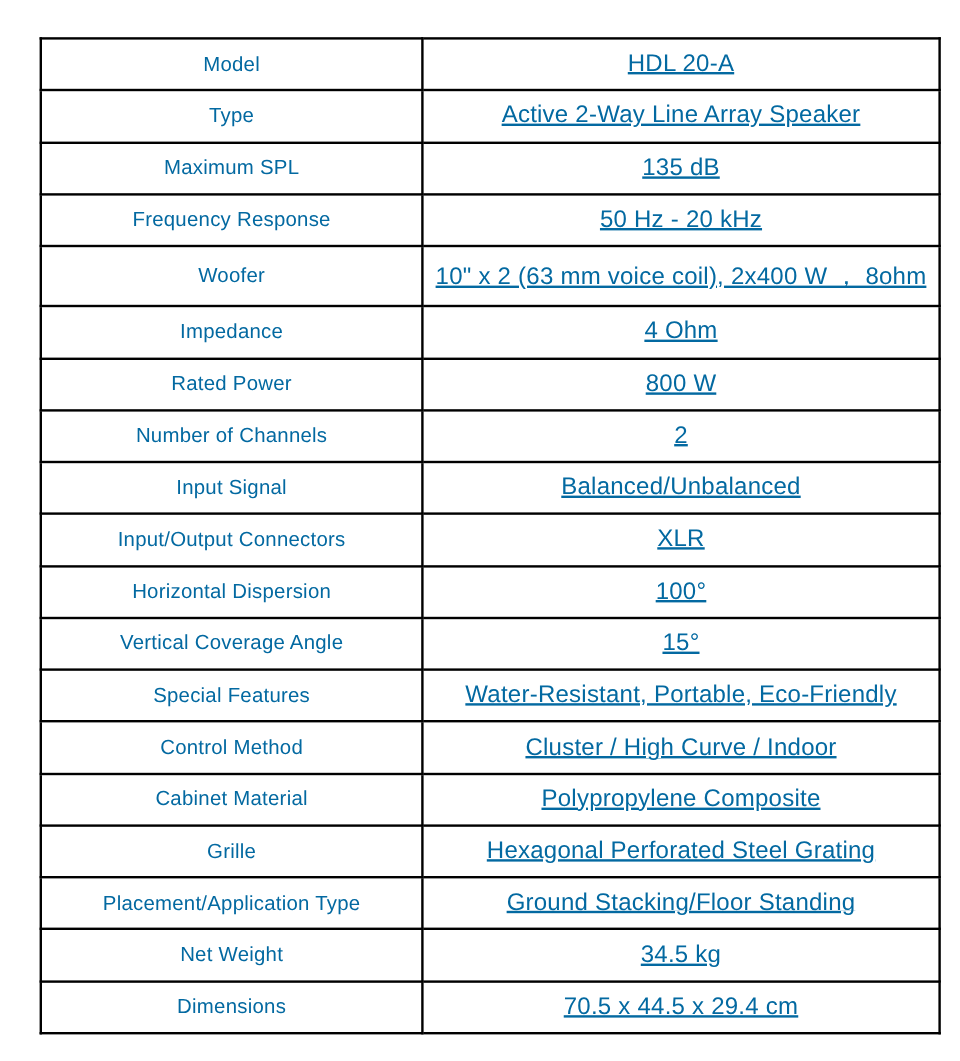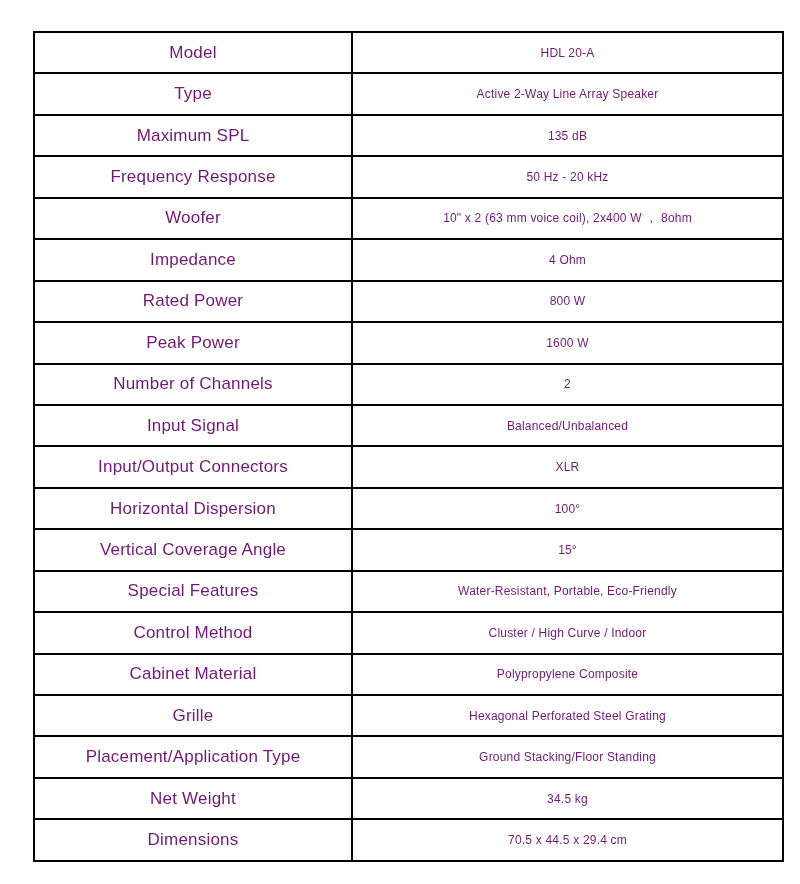--- a/index.html
+++ b/index.html
@@ -21,34 +21,35 @@
     width: 733px;
     height: 831px;
     border-collapse: collapse;
     table-layout: fixed;
   }
   table.spec-table td {
     border: 2px solid #000000;
     text-align: center;
     vertical-align: middle;
     font-family: "Liberation Sans", sans-serif;
-    color: #701a75;
+    color: #0369a1;
     padding: 0 4px;
     white-space: nowrap;
     overflow: hidden;
     letter-spacing: 0.2px;
     margin-left: 16px;
   }
   td.spec-label {
     width: 308px;
     font-size: 17px;
   }
   td.spec-value {
     width: 421px;
-    font-size: 12px;
+    font-size: 20px;
+    text-decoration: underline;
   }
 </style>
 </head>
 <body>
 
 <div class="page">
   <table class="spec-table">
     <tbody>
       <tr>
         <td class="spec-label">Model</td>
@@ -70,24 +71,20 @@
         <td class="spec-label">Woofer</td>
         <td class="spec-value">10" x 2 (63 mm voice coil), 2x400 W ，  8ohm</td>
       </tr>
       <tr>
         <td class="spec-label">Impedance</td>
         <td class="spec-value">4 Ohm</td>
       </tr>
       <tr>
         <td class="spec-label">Rated Power</td>
         <td class="spec-value">800 W</td>
-      </tr>
-      <tr>
-        <td class="spec-label">Peak Power</td>
-        <td class="spec-value">1600 W</td>
       </tr>
       <tr>
         <td class="spec-label">Number of Channels</td>
         <td class="spec-value">2</td>
       </tr>
       <tr>
         <td class="spec-label">Input Signal</td>
         <td class="spec-value">Balanced/Unbalanced</td>
       </tr>
       <tr>

